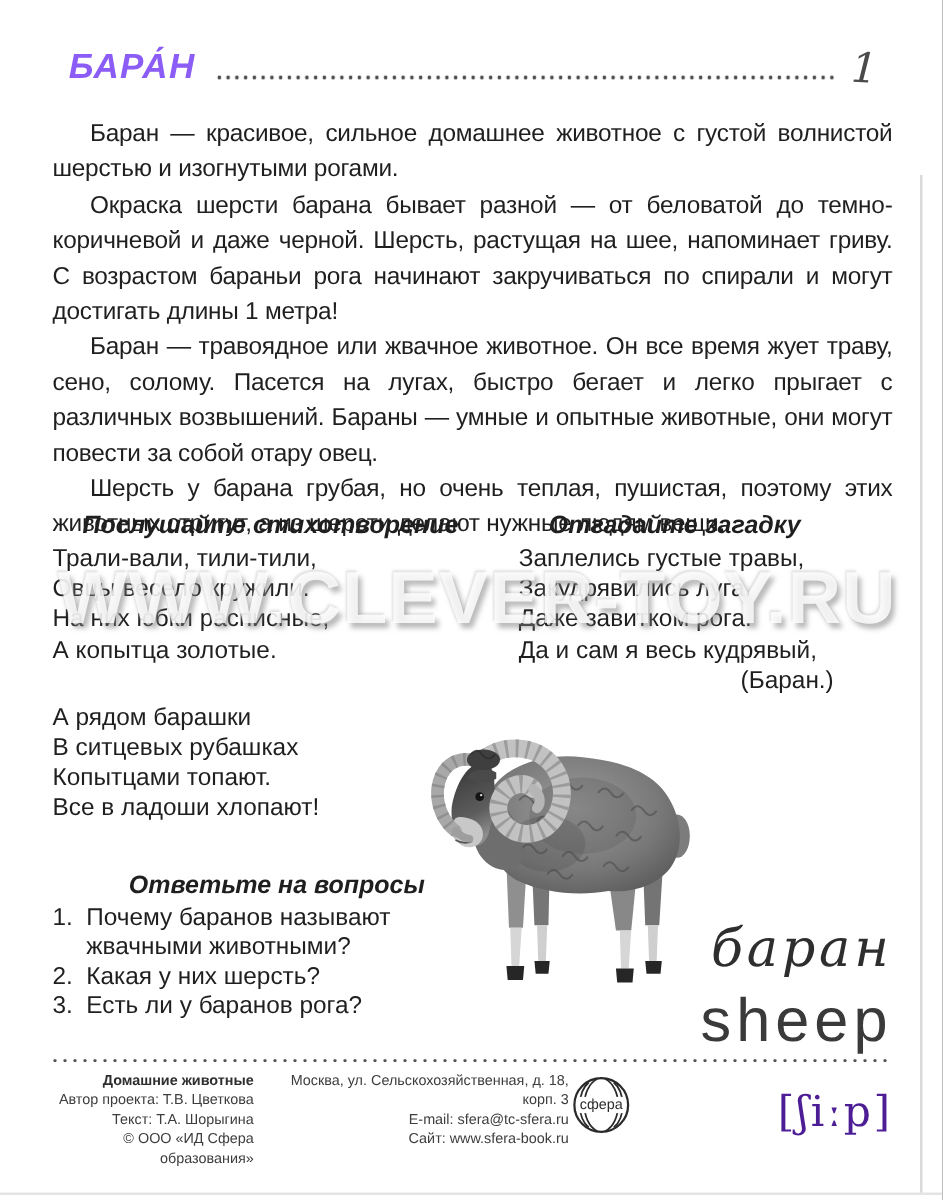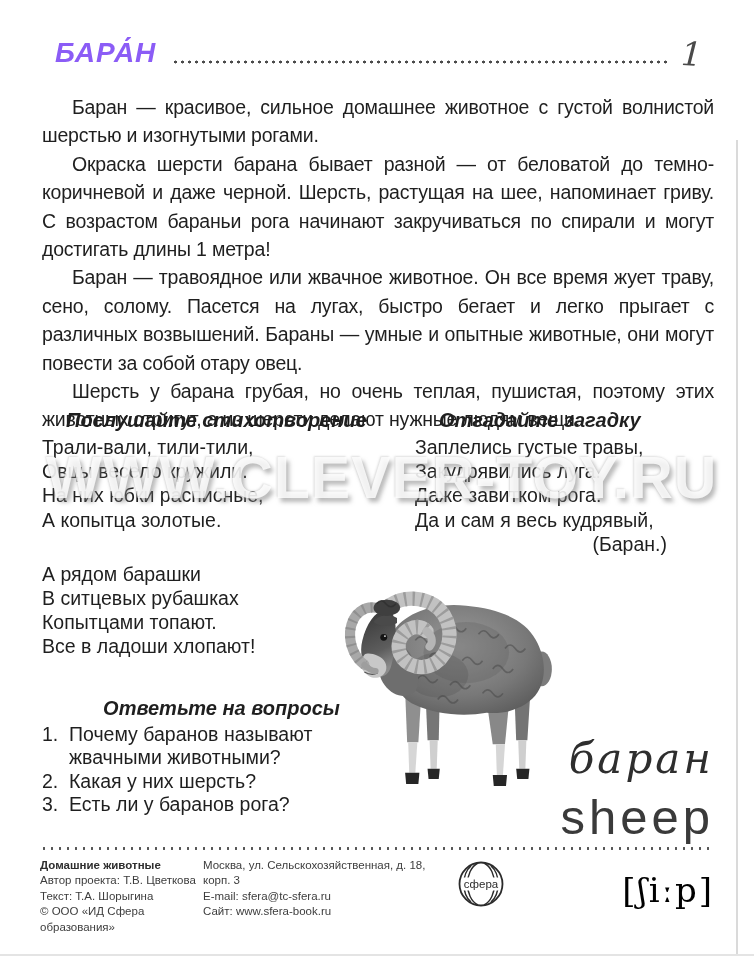--- a/index.html
+++ b/index.html
@@ -53,33 +53,33 @@
   .vocab { position:absolute; right:40px; top:734px; width:230px; text-align:right; z-index:1; }
   .vocab-ru {
     font-family:"DejaVu Serif", serif; font-style:italic; font-size:42px;
     color:#2e2e2e; letter-spacing:3px; line-height:50px;
   }
   .vocab-en {
     font-size:49px; color:#3a3a3a; letter-spacing:4px; line-height:54px; margin-top:6px;
     font-weight:normal;
   }
   .vocab-tr {
-    font-family:"DejaVu Serif", serif; font-size:34px; color:#000000;
+    font-family:"DejaVu Serif", serif; font-size:34px; color:#4c1d95;
     line-height:40px; margin-top:26px; letter-spacing:2px;
   }
   
   .watermark {
     position:absolute; left:46px; top:444px; width:680px; z-index:3;
     font-size:59px; font-weight:bold; letter-spacing:1px; white-space:nowrap;
     color:rgba(255,255,255,0.82);
     text-shadow:3px 4px 4px rgba(130,130,130,0.55), -1px -1px 2px rgba(170,170,170,0.35);
     pointer-events:none;
   }
   
-  .footer { position:absolute; left:40px; right:40px; top:846px; }
+  .footer { position:absolute; left:40px; right:40px; top:846px;text-align:right; }
   .foot-dots {
     height:5px;
     background-image:radial-gradient(circle, #555 1.1px, transparent 1.5px);
     background-size:8px 5px; background-repeat:repeat-x; background-position:left center;
   }
   .foot-cols { display:flex; margin-top:7px; align-items:flex-start; }
   .fcol { font-size:11.5px; line-height:15.4px; color:#3d3d3d; }
   .fcol1 { width:163px; }
   .fcol2 { width:252px; }
   .fbold { font-weight:bold; color:#2e2e2e; }

